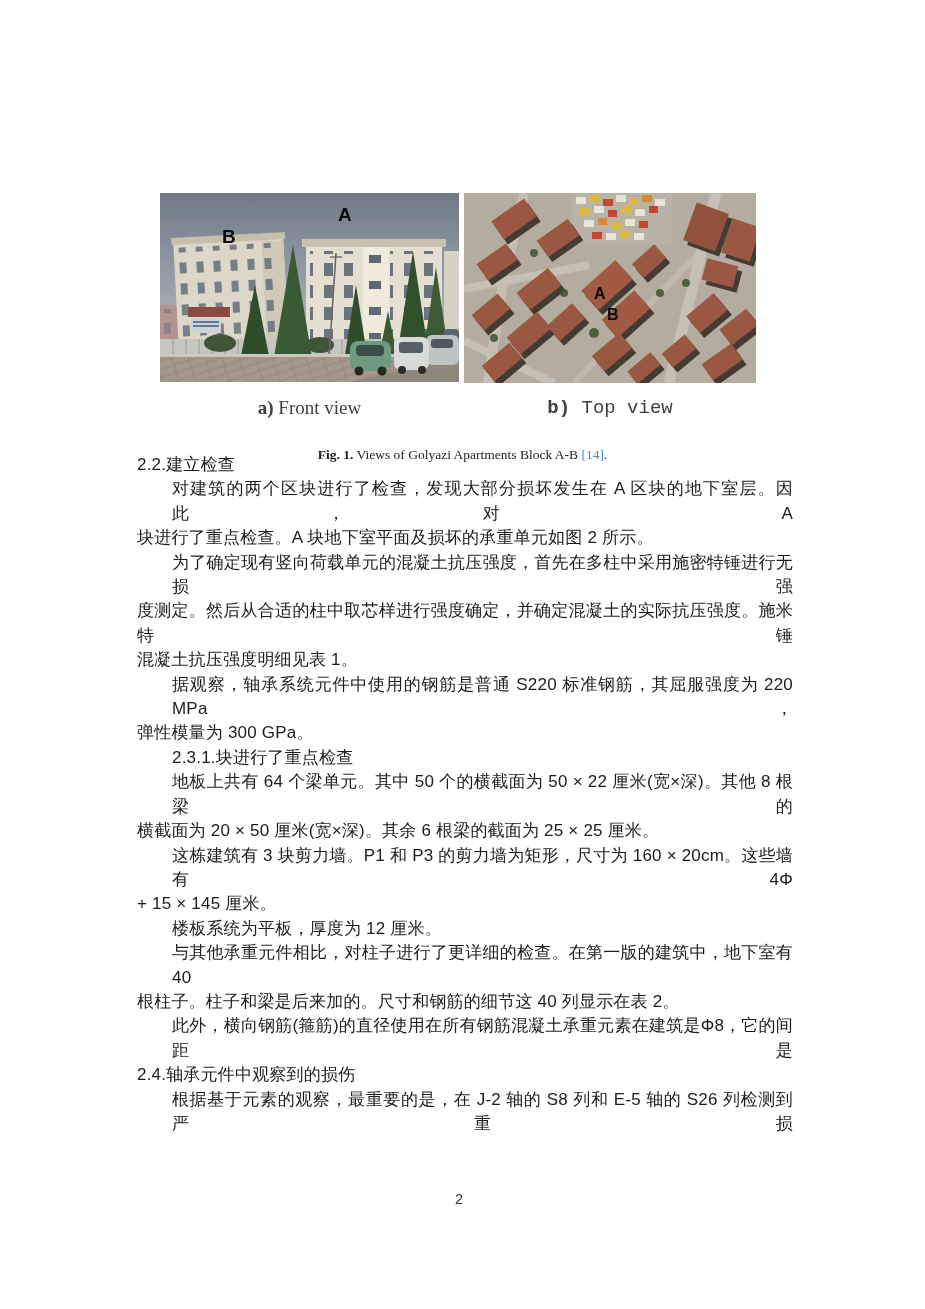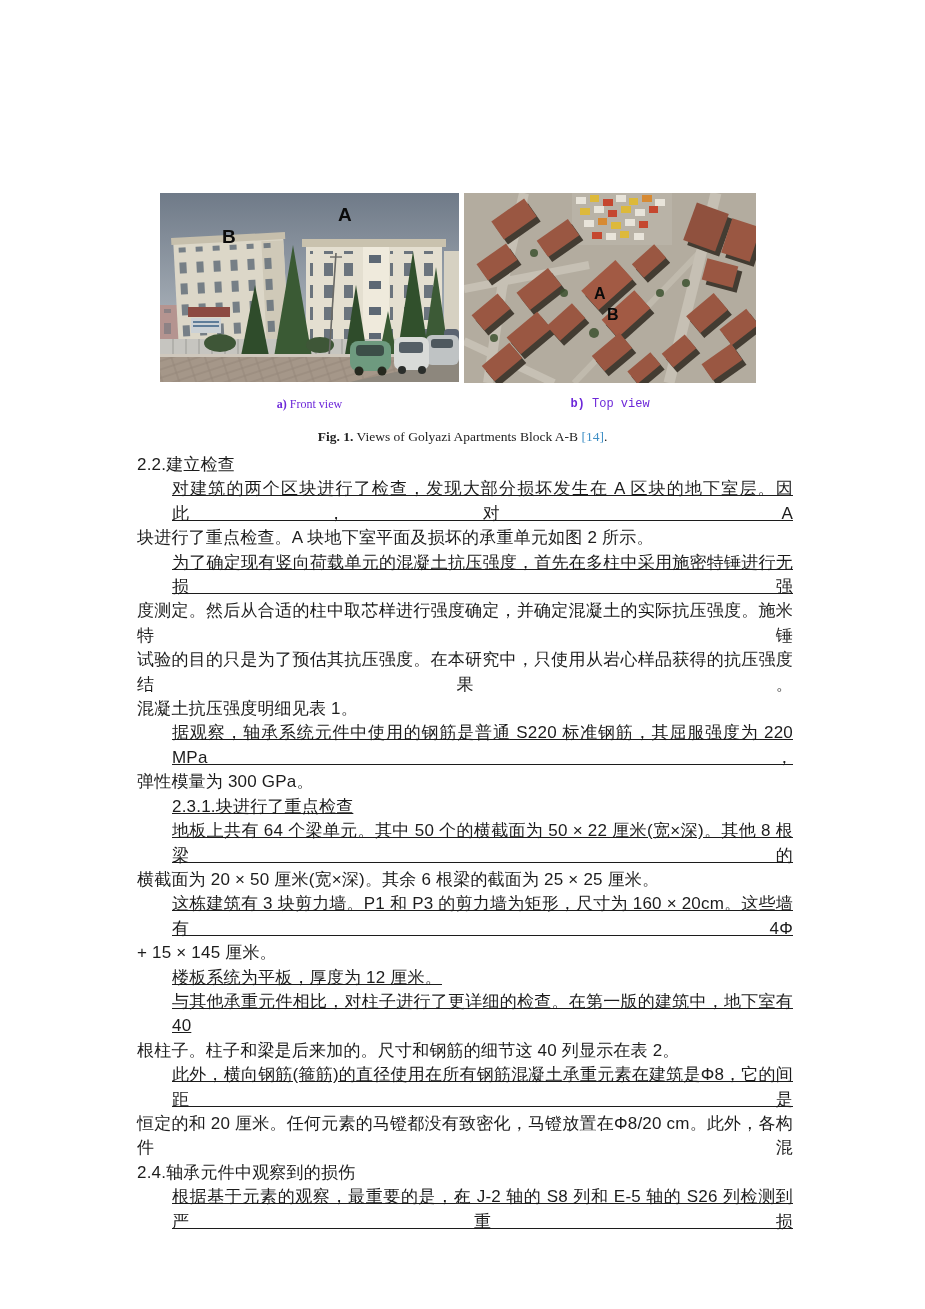--- a/index.html
+++ b/index.html
@@ -2,32 +2,32 @@
 <html><head>
 <meta charset="utf-8">
 <style>
   html,body{margin:0;padding:0;background:#ffffff;}
   #page{position:relative;width:925px;height:1309px;background:#ffffff;overflow:hidden;
         font-family:"Liberation Sans",sans-serif;color:#1c1c1c;}
   .photo{position:absolute;top:193px;display:block;}
   #photo-front{left:160px;}
   #photo-top{left:464px;}
   .cap-row{position:absolute;top:397px;height:22px;
-           font-family:"Liberation Serif",serif;font-size:12px;color:#6d28d9;text-align:center;}
+           font-family:"Liberation Serif",serif;font-size:19px;color:#404040;text-align:center;}
   #cap-a{left:160px;width:299px;}
   #cap-b{left:464px;width:292px;font-family:Liberation Mono, monospace;}
   .cap-row b{font-weight:bold;}
-  #fig-caption{position:absolute;top:429px;left:0;width:925px;text-align:center;
+  #fig-caption{position:absolute;top:447px;left:0;width:925px;text-align:center;
                font-family:"Liberation Serif",serif;font-size:13.5px;color:#222;}
   #fig-caption .figbold{font-weight:bold;}
   #fig-caption .cite{color:#3f8fc5;}
   #text-flow{position:absolute;left:137px;top:453px;width:656px;
              font-size:17px;line-height:24.4px;letter-spacing:0.2px;}
   .line{white-space:nowrap;}
-  .line.ind{padding-left:35px;text-decoration:underline;}
+  .line.ind{padding-left:35px;}
   .line.just{white-space:normal;text-align:justify;text-align-last:justify;}
   #page-number{position:absolute;top:1191px;left:0;width:918px;text-align:center;
                font-size:14.5px;color:#333;}
   svg text.maplabel{font-family:"Liberation Sans",sans-serif;font-weight:bold;fill:#0a0a0a;}
 </style>
 </head>
 <body>
 
 <div id="page">
 
@@ -229,21 +229,20 @@
 
       <div class="line ind just">对建筑的两个区块进行了检查，发现大部分损坏发生在 A 区块的地下室层。因此，对 A</div>
 
       <div class="line">块进行了重点检查。A 块地下室平面及损坏的承重单元如图 2 所示。</div>
 
 
       <div class="line ind just">为了确定现有竖向荷载单元的混凝土抗压强度，首先在多柱中采用施密特锤进行无损强</div>
 
       <div class="line just">度测定。然后从合适的柱中取芯样进行强度确定，并确定混凝土的实际抗压强度。施米特锤</div>
 
-      <div class="line just">试验的目的只是为了预估其抗压强度。在本研究中，只使用从岩心样品获得的抗压强度结果。</div>
 
       <div class="line">混凝土抗压强度明细见表 1。</div>
 
       <div class="line ind just">据观察，轴承系统元件中使用的钢筋是普通 S220 标准钢筋，其屈服强度为 220 MPa，</div>
 
       <div class="line">弹性模量为 300 GPa。</div>
 
       <div class="line ind">2.3.1.块进行了重点检查</div>
 
       <div class="line ind just">地板上共有 64 个梁单元。其中 50 个的横截面为 50 × 22 厘米(宽×深)。其他 8 根梁的</div>
@@ -256,21 +255,20 @@
       <div class="line">+ 15 × 145 厘米。</div>
 
       <div class="line ind">楼板系统为平板，厚度为 12 厘米。</div>
 
       <div class="line ind just">与其他承重元件相比，对柱子进行了更详细的检查。在第一版的建筑中，地下室有 40</div>
 
       <div class="line">根柱子。柱子和梁是后来加的。尺寸和钢筋的细节这 40 列显示在表 2。</div>
 
       <div class="line ind just">此外，横向钢筋(箍筋)的直径使用在所有钢筋混凝土承重元素在建筑是Φ8，它的间距是</div>
 
-      <div class="line just">恒定的和 20 厘米。任何元素的马镫都没有致密化，马镫放置在Φ8/20 cm。此外，各构件混</div>
 
 
       <div class="line">2.4.轴承元件中观察到的损伤</div>
 
       <div class="line ind just">根据基于元素的观察，最重要的是，在 J-2 轴的 S8 列和 E-5 轴的 S26 列检测到严重损</div>
 
     </div>
 
   <div id="page-number">2</div>
 

